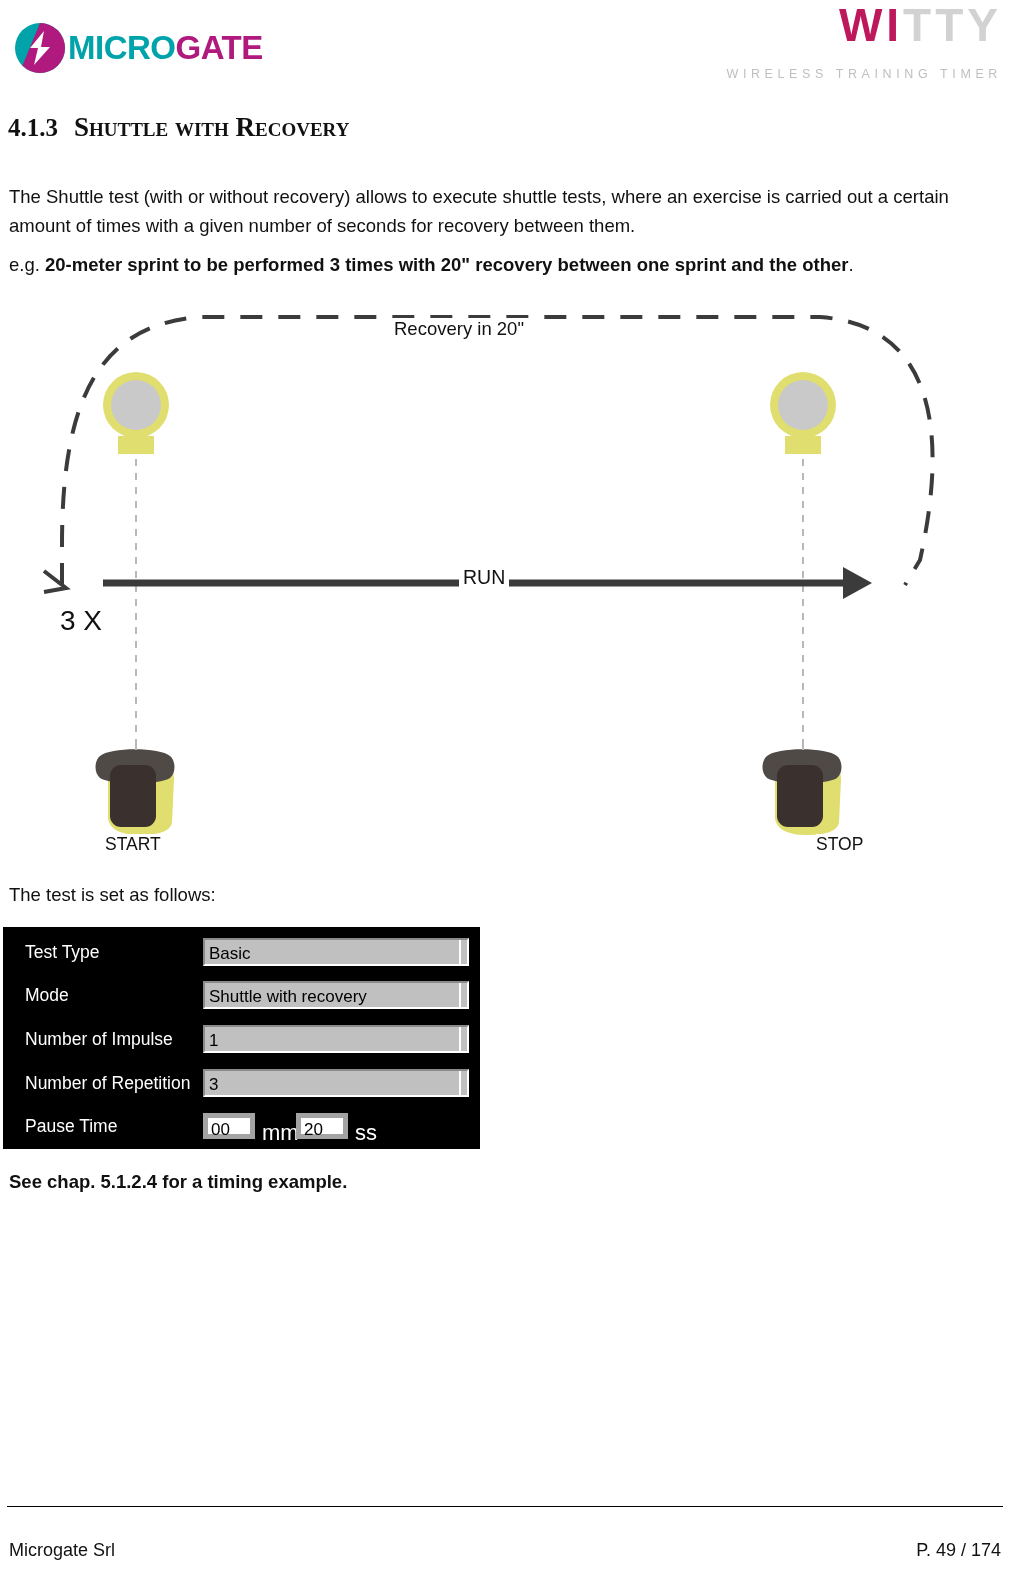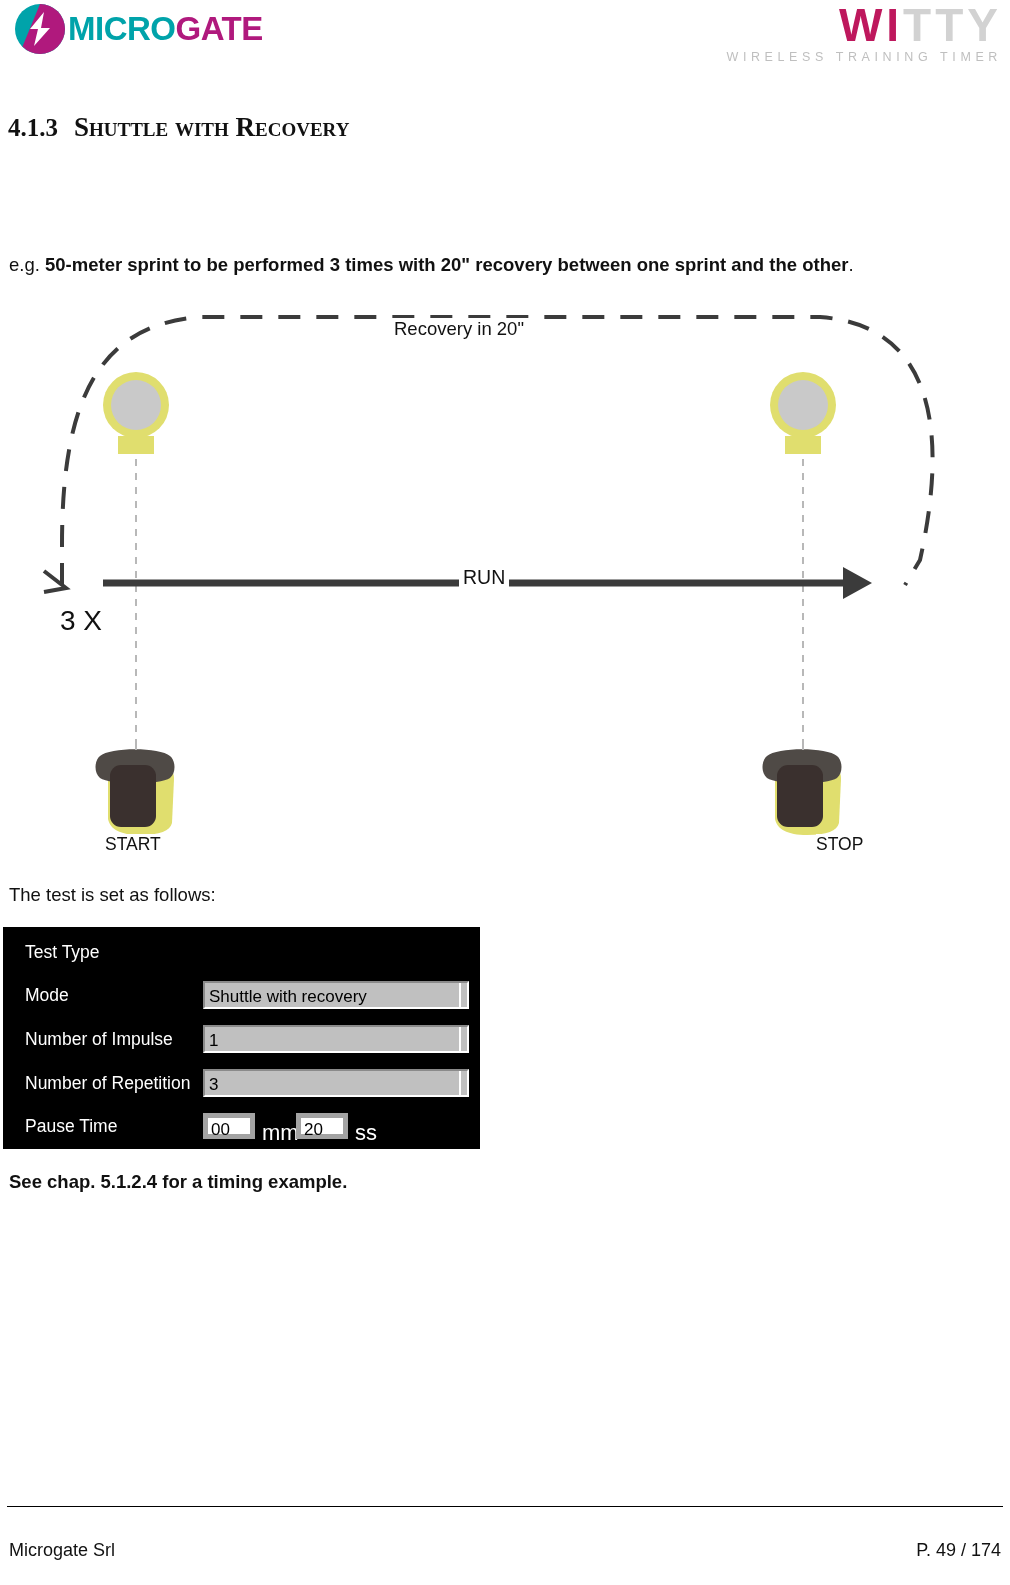--- a/index.html
+++ b/index.html
@@ -8,31 +8,31 @@
     background:#ffffff;
     font-family:"Liberation Sans", sans-serif;
     color:#000000;
     position:relative;
     overflow:hidden;
   }
   .page { position:relative; width:1010px; height:1585px; }
 
   
   .header { position:absolute; left:0; top:0; width:1010px; height:80px; }
-  .logo-microgate { position:absolute; left:14px; top:3px; display:flex; align-items:flex-start; }
+  .logo-microgate { position:absolute; left:14px; top:22px; display:flex; align-items:flex-start; }
   .mg-mark { width:52px; height:52px; position:relative; flex:none; }
   .mg-text { font-family:"Liberation Sans", sans-serif; font-weight:bold; font-size:33px; letter-spacing:-0.5px; margin-left:2px; line-height:52px; }
   .mg-c1 { color:#00A3AA; }
   .mg-c2 { color:#B0197D; }
 
   .logo-witty { position:absolute; right:8px; top:2px; text-align:right; }
   .witty-main { font-family:"Liberation Sans", sans-serif; font-weight:bold; font-size:46px; letter-spacing:4px; line-height:46px; }
   .w-y { color:#be185d; }
   .w-g { color:#D2D2D2; }
-  .witty-sub { font-family:"Liberation Sans", sans-serif; font-size:12.5px; letter-spacing:4.6px; color:#BFBFBF; margin-top:2px; line-height:14px; }
+  .witty-sub { font-family:"Liberation Sans", sans-serif; font-size:12.5px; letter-spacing:4.6px; color:#BFBFBF; margin-top:19px; line-height:14px; }
 
   
   .h3 {
     position:absolute; left:8px; top:112px;
     font-family:"Liberation Serif", serif;
     font-weight:bold; font-size:25px; color:#111;
     white-space:nowrap;
   }
   .h3 .num { font-size:25px; }
   .h3 .sc { font-variant:small-caps; font-size:27px; margin-left:16px; }
@@ -155,23 +155,24 @@
       </div>
       <div class="witty-sub">WIRELESS TRAINING TIMER</div>
     </div>
 
   </div>
 
   <div class="h3">
     <span class="num">4.1.3</span><span class="sc">Shuttle with Recovery</span>
   </div>
 
+  <div class="para" id="para-intro">The Shuttle test (with or without recovery) allows to execute shuttle tests, where an exercise is carried out a certain amount of times with a given number of seconds for recovery between them.</div>
 
   <div class="para" id="para-eg">
-    <span>e.g. </span><b>50-meter sprint to be performed 3 times with 20" recovery between one sprint and the other</b><span>.</span>
+    <span>e.g. </span><b>20-meter sprint to be performed 3 times with 20" recovery between one sprint and the other</b><span>.</span>
   </div>
 
   <div class="diagram">
 
     <svg width="1010" height="575" viewBox="0 0 1010 575">
 
       <path d="M 62 290 L 62 250 C 62 120 90 30 200 22 L 820 22 C 930 30 950 130 920 265 L 905 290" fill="none" stroke="#3B3B3B" stroke-width="4" stroke-dasharray="22,16" stroke-linecap="butt"></path>
 
       <path d="M 44 276 L 66 293 L 44 297" fill="none" stroke="#3B3B3B" stroke-width="4" stroke-linecap="butt" stroke-linejoin="miter"></path>
 
@@ -255,20 +256,24 @@
     <div class="dg-label" id="label-stop">STOP</div>
 
   </div>
 
   <div class="para" id="para-follows">The test is set as follows:</div>
 
   <div class="panel">
 
     <div class="row" style="top:10px;text-align:right;">
       <div class="row-label">Test Type</div>
+      <div class="combo">
+        <div class="combo-value">Basic</div>
+        <div class="combo-btn"></div>
+      </div>
     </div>
 
     <div class="row" style="top:53px;">
       <div class="row-label">Mode</div>
       <div class="combo">
         <div class="combo-value">Shuttle with recovery</div>
         <div class="combo-btn"></div>
       </div>
     </div>
 

